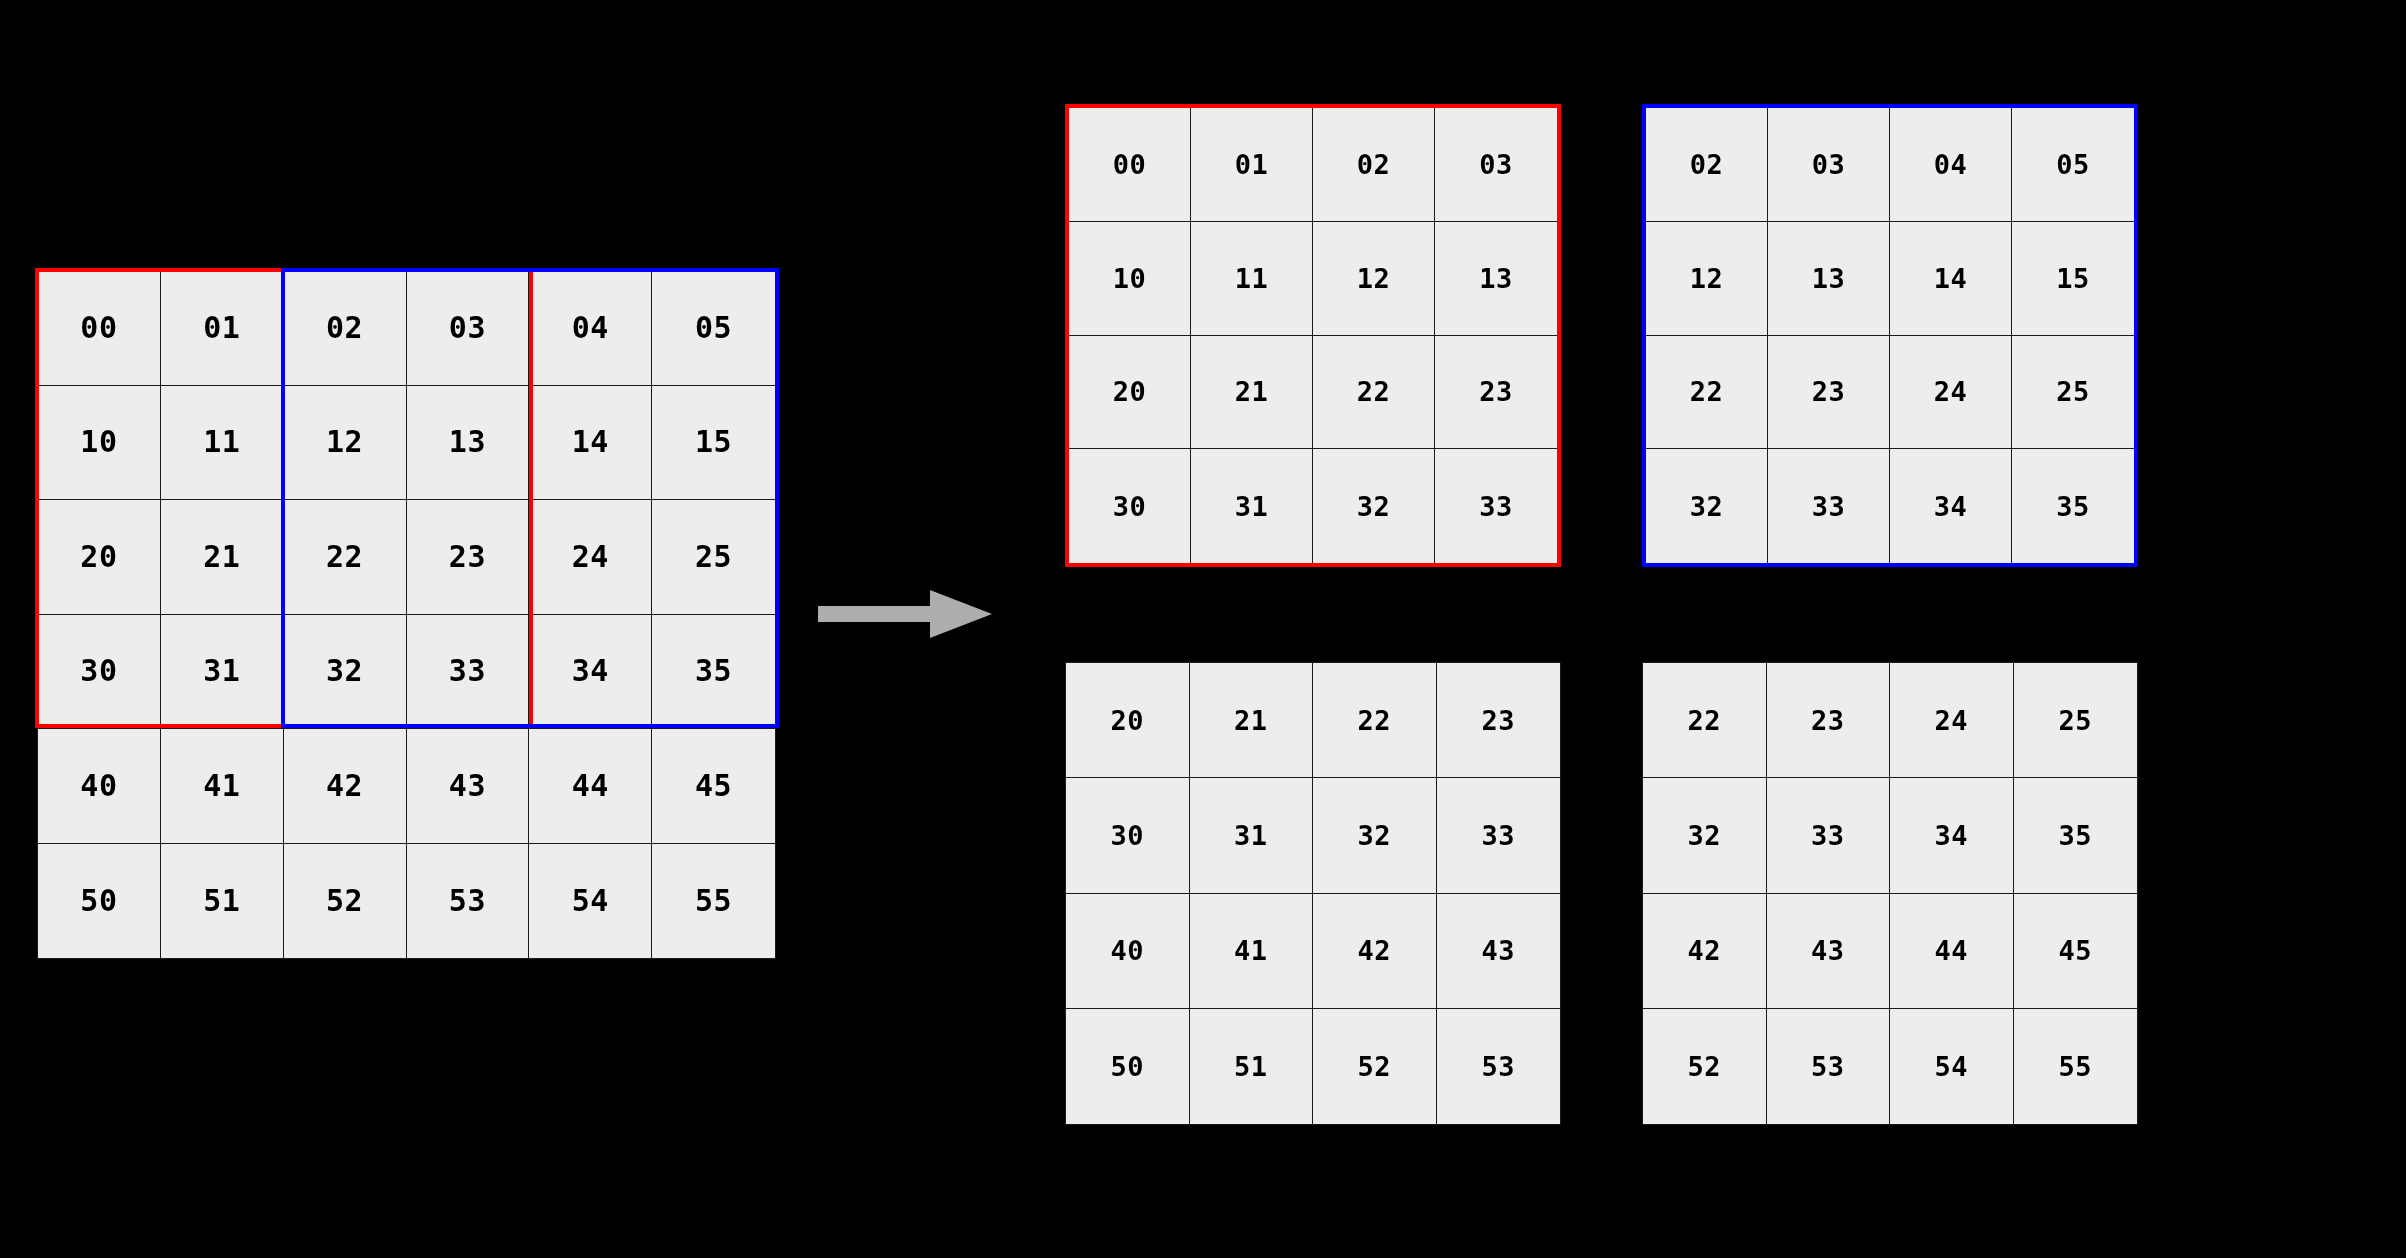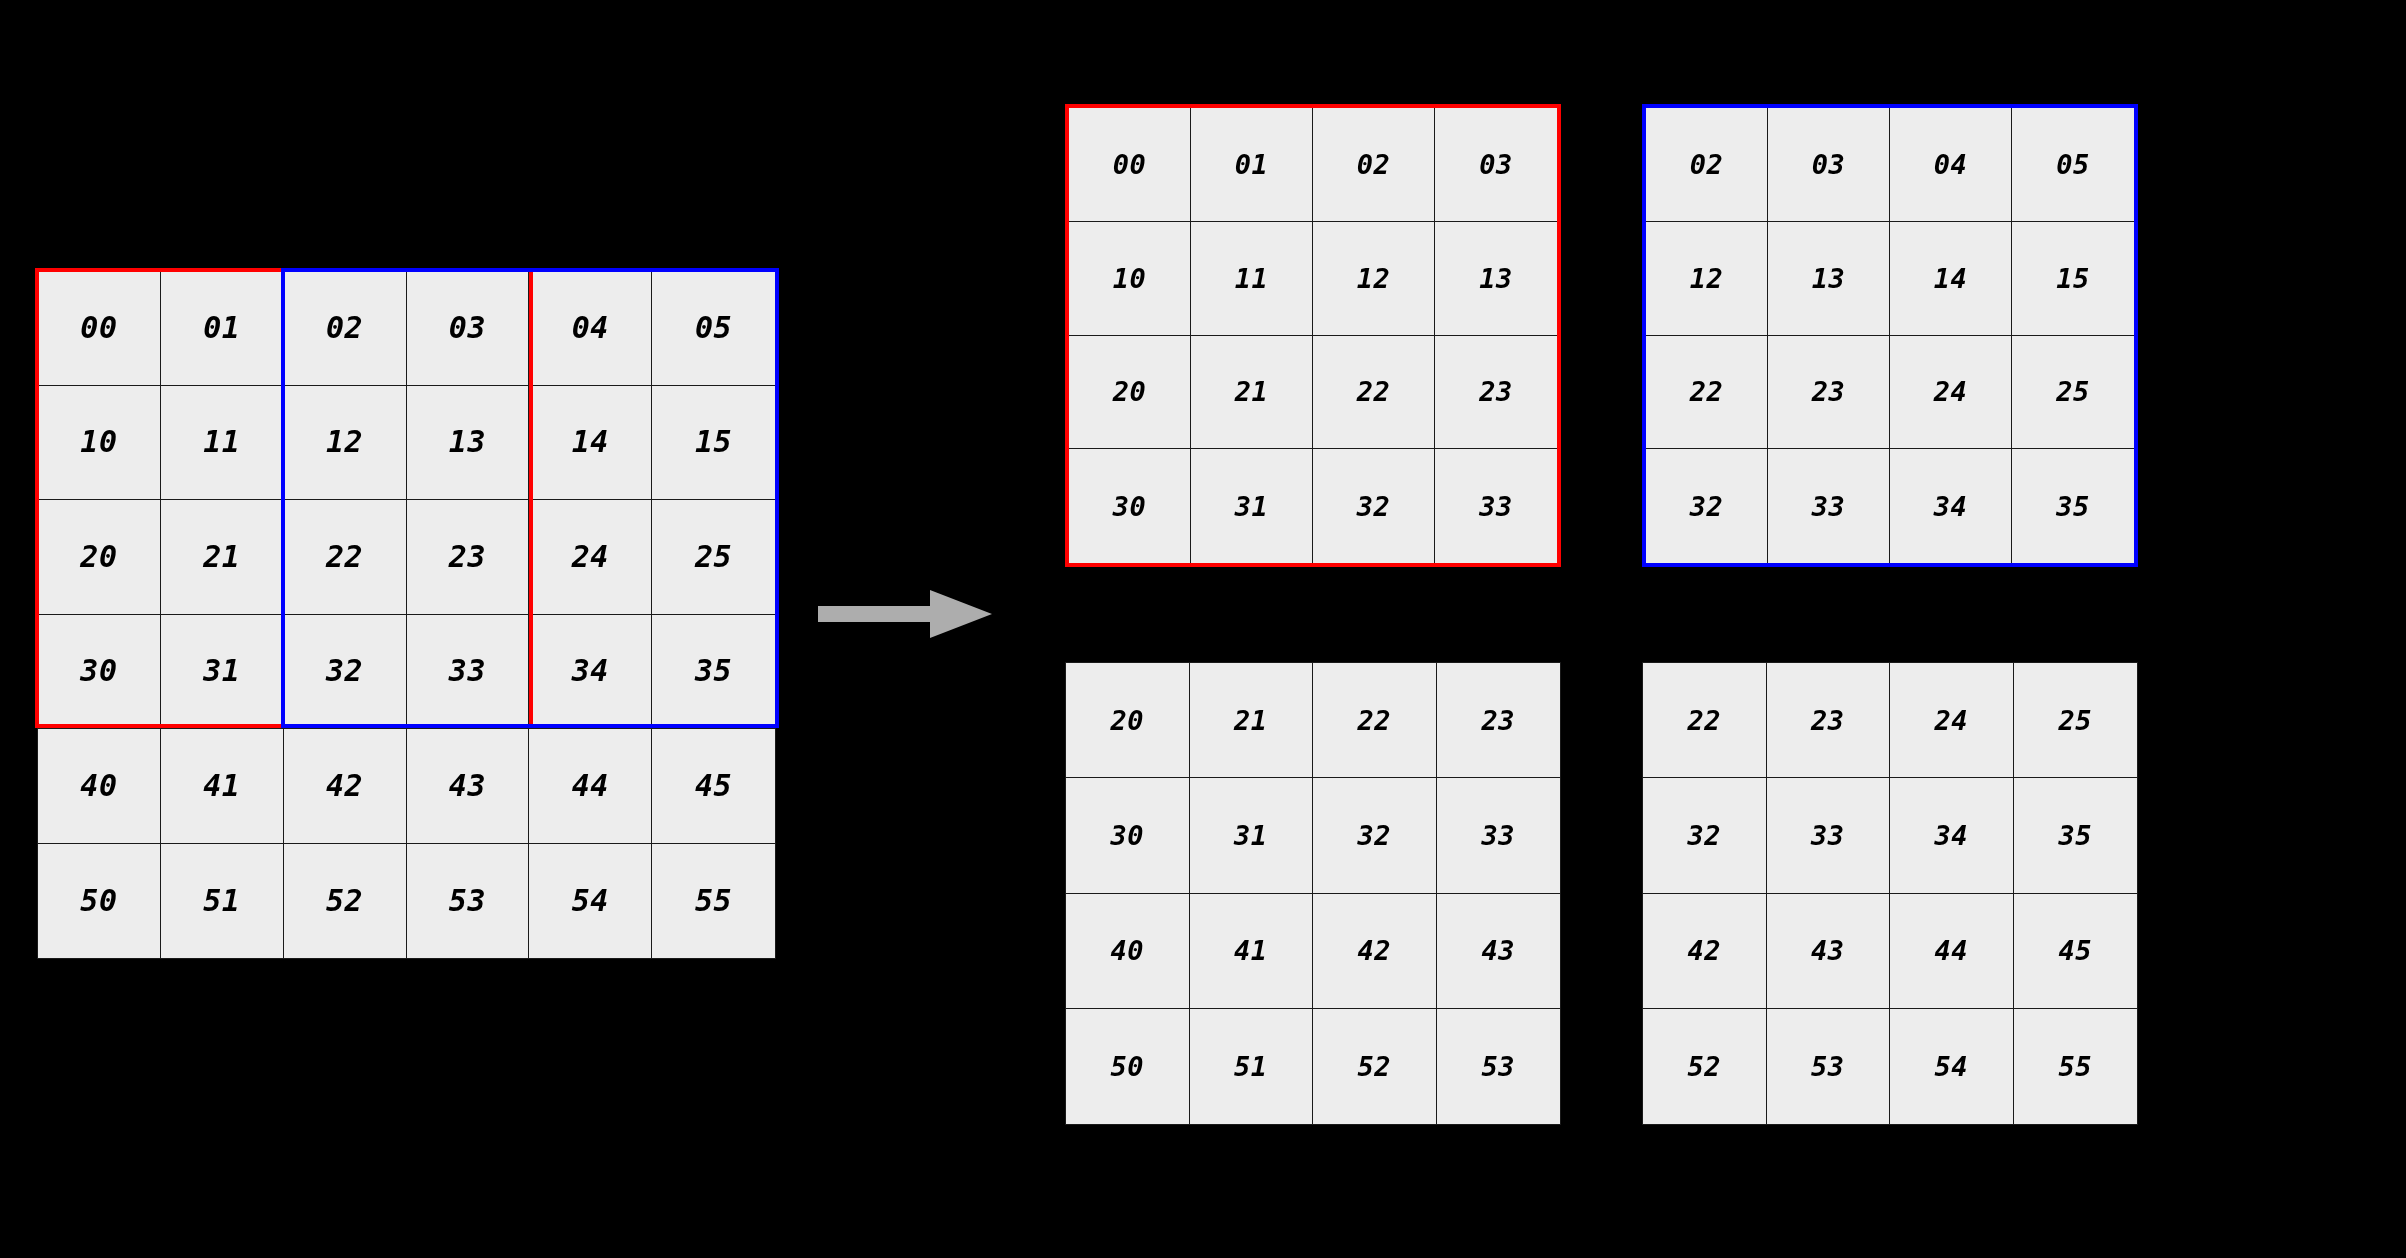--- a/index.html
+++ b/index.html
@@ -14,21 +14,20 @@
     overflow: hidden;
     font-family: "DejaVu Sans Mono", "Liberation Mono", monospace;
   }
 
   
   .grid {
     position: absolute;
     display: grid;
     background: #0369a1;
     box-sizing: border-box;
-    font-style: italic;
   }
   .cell {
     background: #ededed;
     border-right: 1.4px solid #1a1a1a;
     border-bottom: 1.4px solid #1a1a1a;
     display: flex;
     align-items: center;
     justify-content: center;
     box-sizing: border-box;
     color: #000000;

